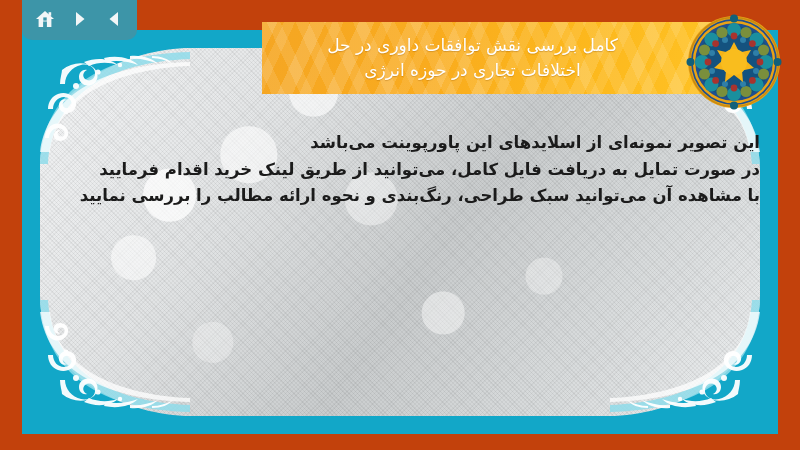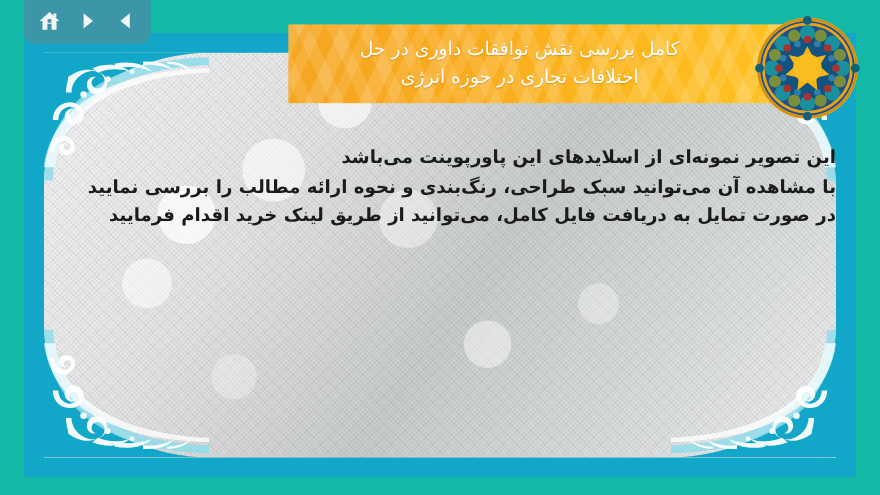--- a/index.html
+++ b/index.html
@@ -9,21 +9,21 @@
     height: 450px;
     overflow: hidden;
     background: #3d3d3d;
     font-family: "DejaVu Sans", "Liberation Sans", sans-serif;
   }
 
   #stage {
     position: relative;
     width: 800px;
     height: 450px;
-    background: #14b8a6;
+    background: #c2410c;
     overflow: hidden;
   }
 
   
   .navbar {
     position: absolute;
     left: 22px;
     top: -14px;
     width: 115px;
     height: 54px;
@@ -345,17 +345,17 @@
         <circle cx="48" cy="4.5" r="4"></circle>
           <circle cx="48" cy="91.5" r="4"></circle>
         <circle cx="4.5" cy="48" r="4"></circle>
           <circle cx="91.5" cy="48" r="4"></circle>
       </g>
     </svg>
   </div>
 
   <div class="body-text">
     <div class="body-line">این تصویر نمونه‌ای از اسلایدهای این پاورپوینت می‌باشد</div>
+    <div class="body-line">در صورت تمایل به دریافت فایل کامل، می‌توانید از طریق لینک خرید اقدام فرمایید</div>
     <div class="body-line">با مشاهده آن می‌توانید سبک طراحی، رنگ‌بندی و نحوه ارائه مطالب را بررسی نمایید</div>
-    <div class="body-line">در صورت تمایل به دریافت فایل کامل، می‌توانید از طریق لینک خرید اقدام فرمایید</div>
   </div>
 
 </div>
 
 </body></html>

